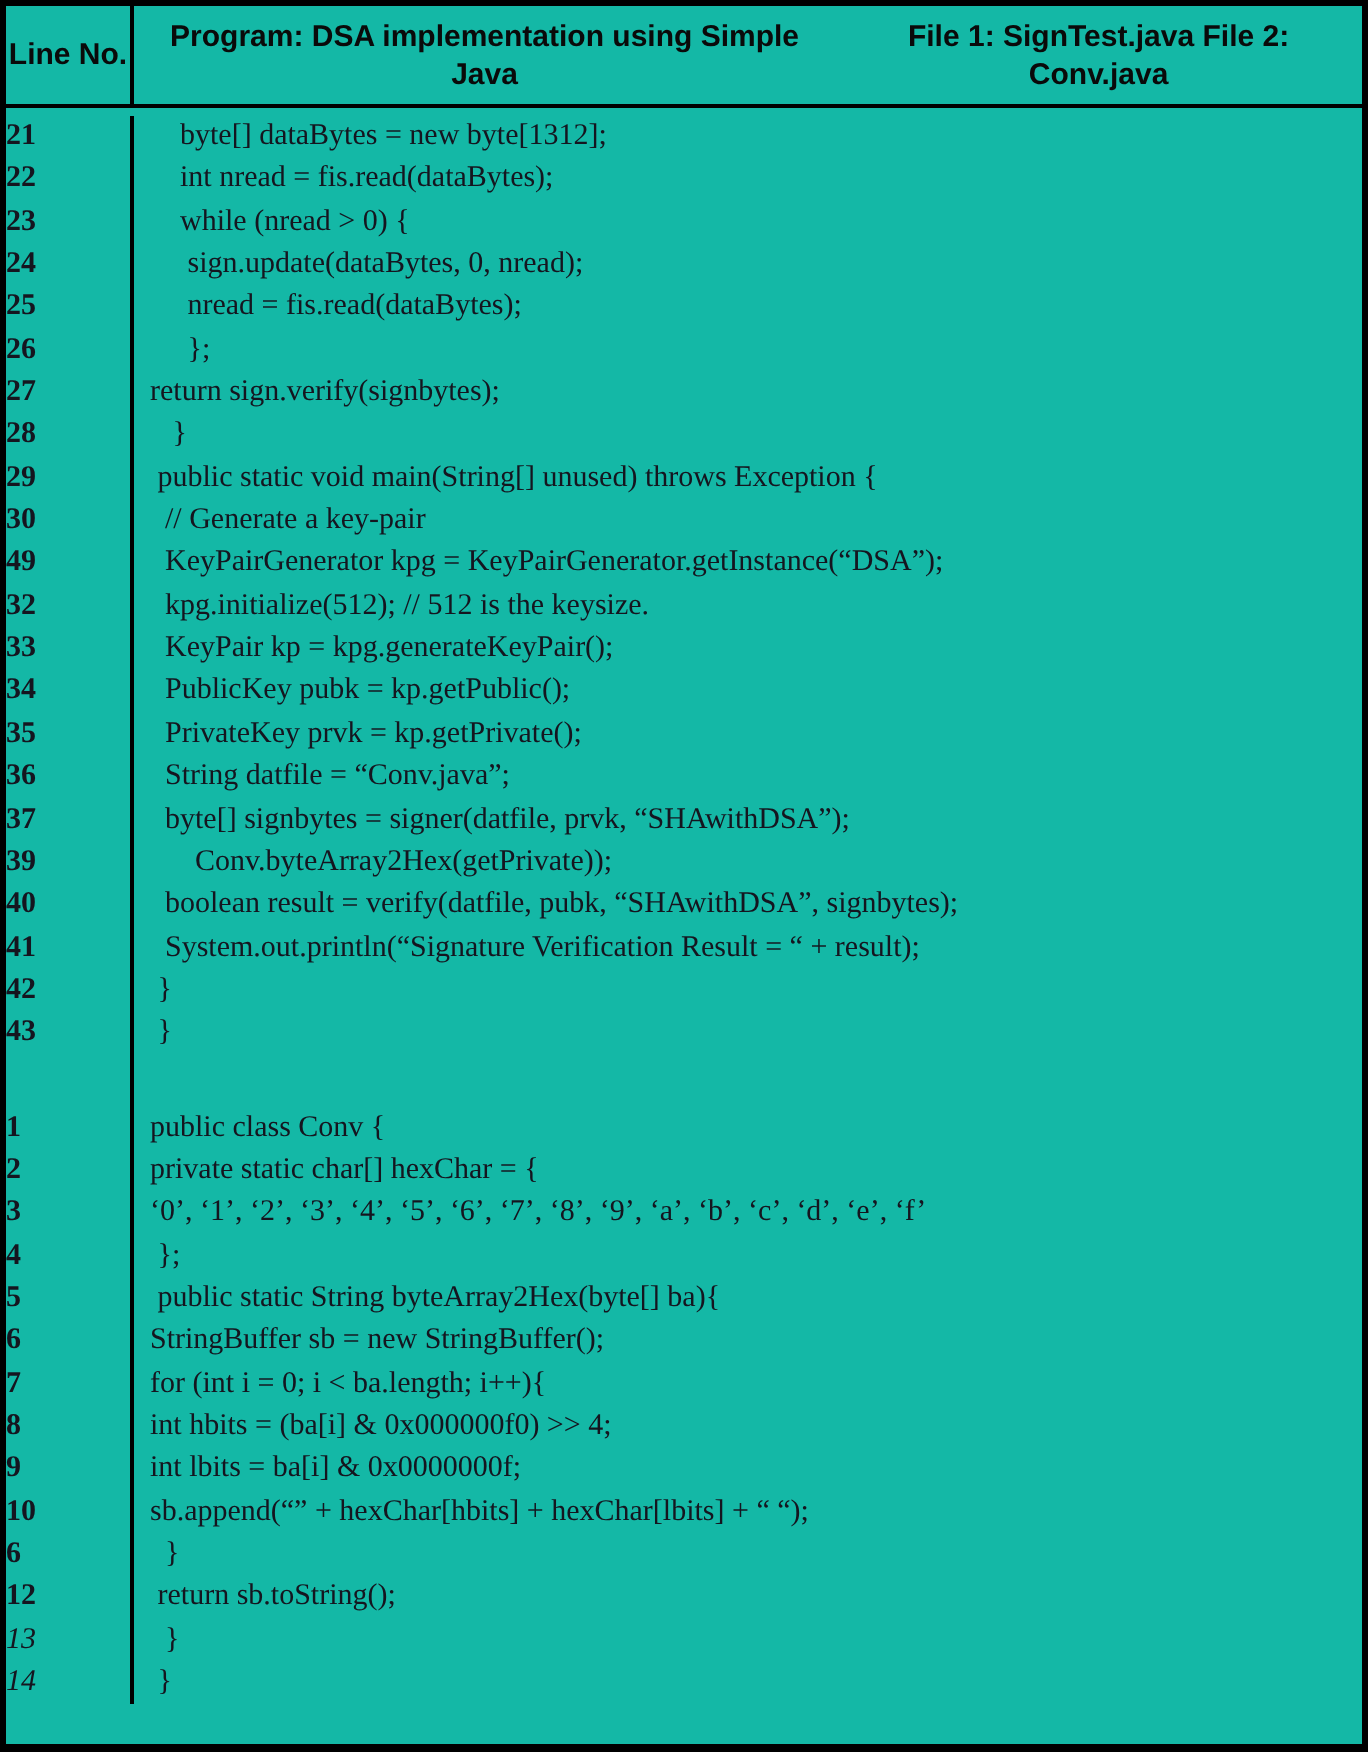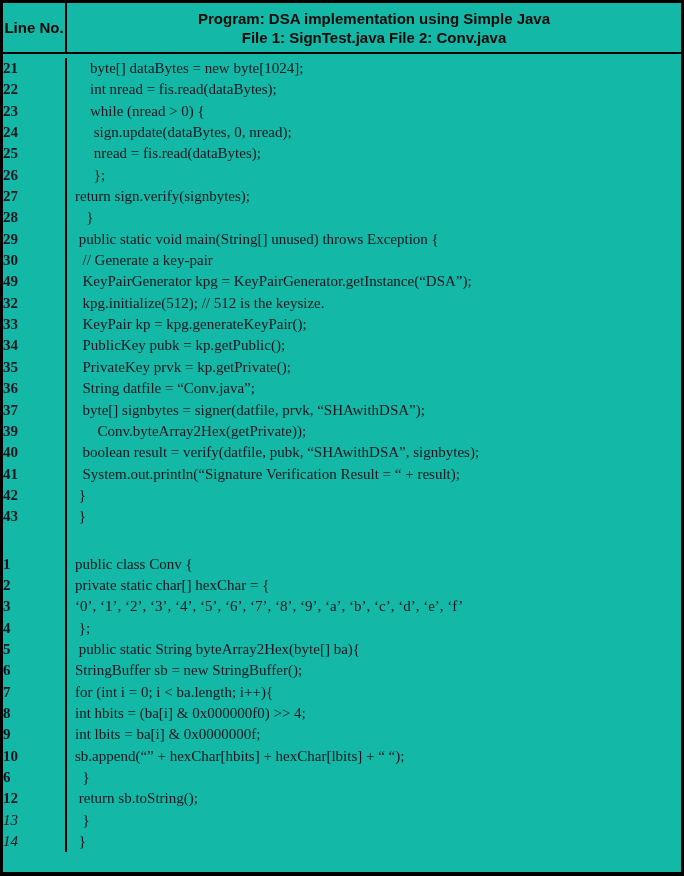--- a/index.html
+++ b/index.html
@@ -29,21 +29,21 @@
     border-right: 2px solid #000;
     display: flex;
     align-items: center;
     justify-content: center;
     font-size: 15px;
     color: #0a0a0a;
   }
   .header-title {
     flex: 1;
     display: flex;
-    flex-direction: column;
+    flex-direction: row;
     align-items: center;
     justify-content: center;
     text-align: center;
     font-size: 15px;
     line-height: 19px;
     color: #0a0a0a;
   }
   .body { padding-top: 4px; }
   .row { display: flex; height: 21.35px; }
   .row.spacer { height: 26px; }
@@ -75,21 +75,21 @@
   <div class="header-row">
     <div class="header-num">Line No.</div>
     <div class="header-title">
       <span>Program: DSA implementation using Simple Java</span>
       <span>File 1: SignTest.java File 2: Conv.java</span>
     </div>
   </div>
   <div class="body" id="code-body">
       <div class="row">
         <div class="num">21</div>
-        <div class="code">    byte[] dataBytes = new byte[1024];</div>
+        <div class="code">    byte[] dataBytes = new byte[1312];</div>
       </div>
       <div class="row">
         <div class="num">22</div>
         <div class="code">    int nread = fis.read(dataBytes);</div>
       </div>
       <div class="row">
         <div class="num">23</div>
         <div class="code">    while (nread &gt; 0) {</div>
       </div>
       <div class="row">

